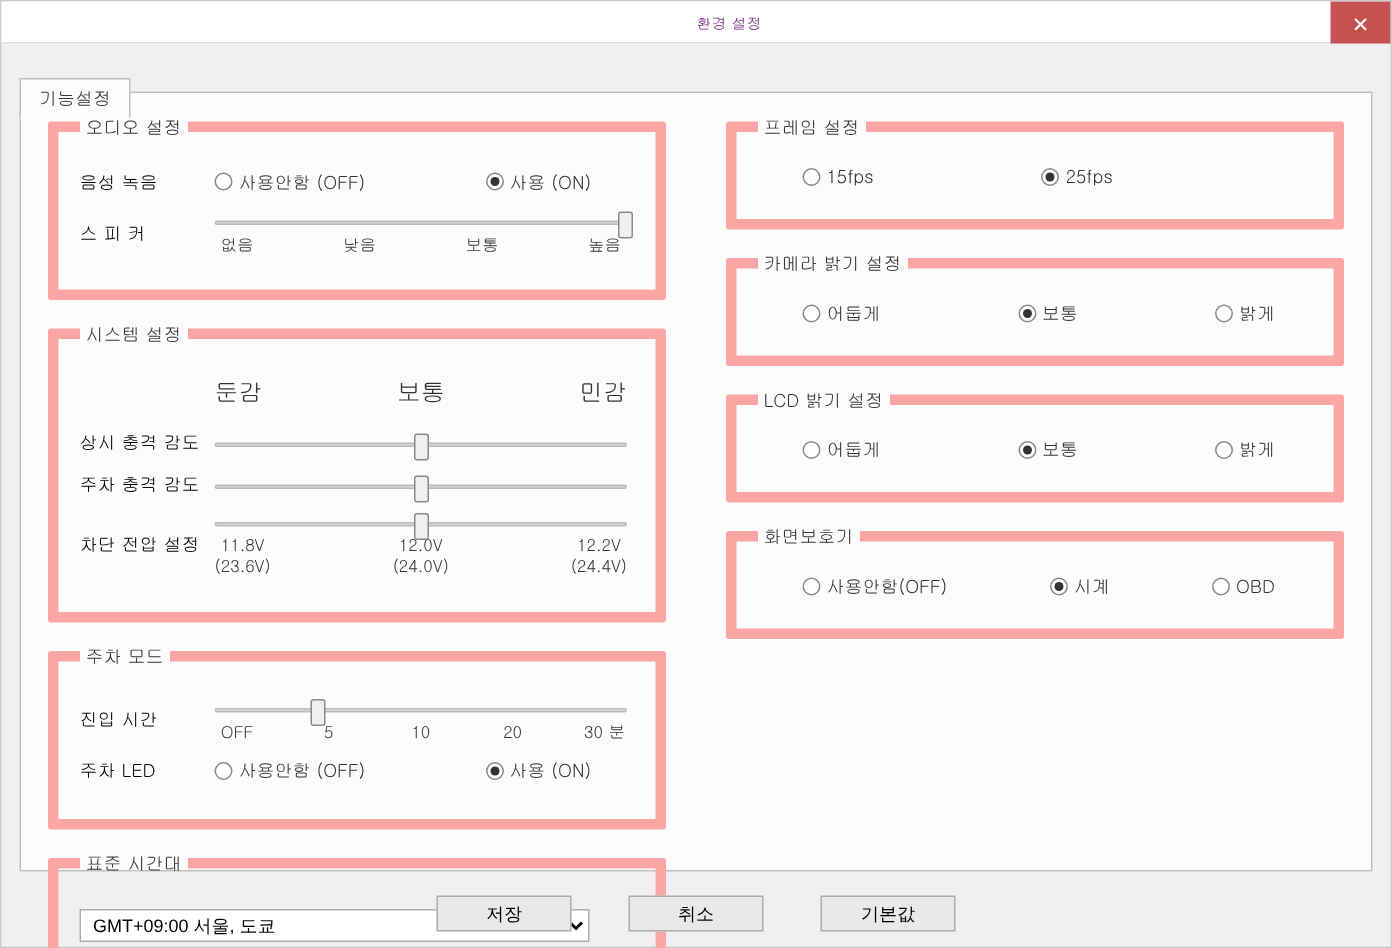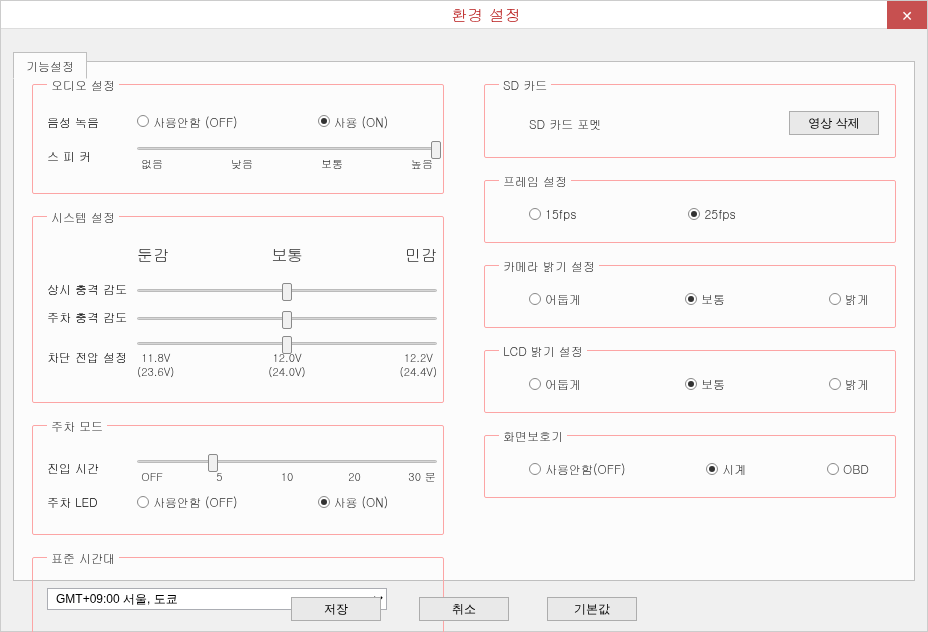--- a/index.html
+++ b/index.html
@@ -21,21 +21,21 @@
 }
 .titlebar {
   height: 28px;
   background: #fff;
   border-bottom: 1px solid #ddd;
   display: flex;
   align-items: center;
   justify-content: center;
   position: relative;
 }
-.titlebar-text { font-size: 16px; color: #b91c1c; margin-left: 44px; }
+.titlebar-text { font-size: 10px; color: #701a75; margin-left: 44px; }
 .close-btn {
   position: absolute;
   right: 0; top: 0;
   width: 40px; height: 28px;
   background: #c75050;
   color: #fff;
   display: flex;
   align-items: center;
   justify-content: center;
   font-size: 14px;
@@ -64,24 +64,24 @@
 .tab-panel {
   border: 1px solid #bfbfbf;
   background: #fcfcfc;
   height: 520px;
   padding: 14px 18px 10px 18px;
   display: flex;
   gap: 40px;
 }
 .col { flex: 1; }
 fieldset {
-  border: 1px solid #fca5a5;
+  border: 7px solid #fca5a5;
   border-radius: 2px;
   margin-bottom: 14px;
-  padding: 10px 6px 14px 14px;
+  padding: 10px 19px 14px 14px;
   position: relative;
 }
 legend {
   font-size: 12px;
   padding: 0 4px;
   color: #333;
 }
 .row {
   display: flex;
   align-items: center;
@@ -328,27 +328,20 @@
             <select>
               <option>GMT+09:00 서울, 도쿄</option>
             </select>
           </div>
         </fieldset>
 
       </div>
 
       <div class="col">
 
-        <fieldset>
-          <legend>SD 카드</legend>
-          <div class="sd-row">
-            <span>SD 카드 포멧</span>
-            <button class="btn">영상 삭제</button>
-          </div>
-        </fieldset>
 
         <fieldset>
           <legend>프레임 설정</legend>
           <div class="radio-row-2">
             <label class="radio">
               <span class="radio-dot"></span>
                 <span>15fps</span>
             </label>
             <label class="radio selected">
               <span class="radio-dot"></span>

